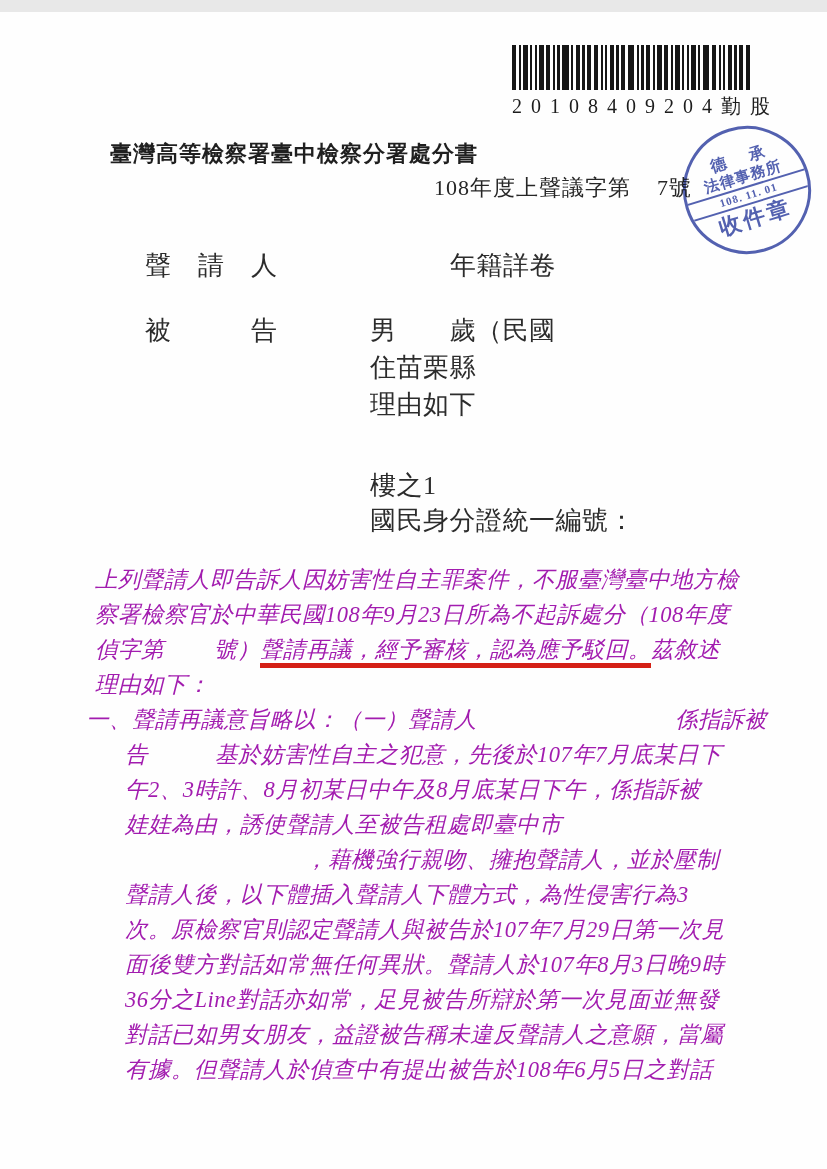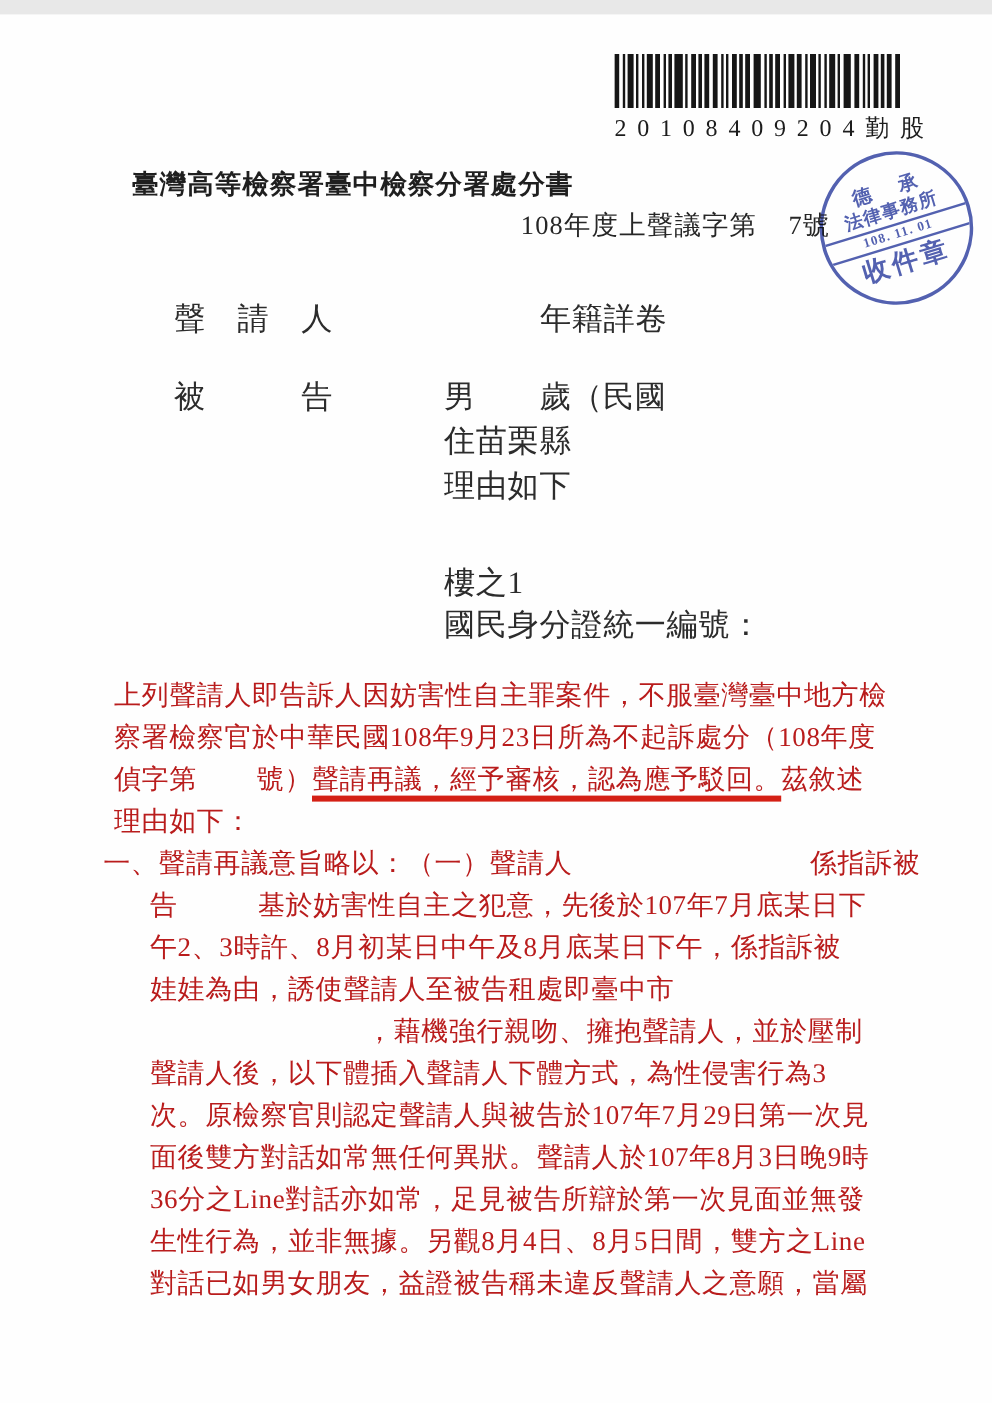--- a/index.html
+++ b/index.html
@@ -49,21 +49,21 @@
   .stamp .firm2{font-size:15px;font-weight:bold;line-height:18px;letter-spacing:1px;white-space:nowrap;}
   .stamp .chord{width:140%;border-top:2px solid #3b4ba6;margin:1px 0;}
   .stamp .date{font-size:11px;font-weight:bold;line-height:13px;letter-spacing:1px;white-space:nowrap;}
   .stamp .bottom{font-size:22px;font-weight:bold;letter-spacing:3px;line-height:26px;white-space:nowrap;}
 
   
   .prow{position:absolute;font-size:26px;letter-spacing:.5px;white-space:nowrap;color:#2c2c2c;}
 
   
   .body-text{position:absolute;left:95px;top:550px;width:672px;}
-  .bl{height:35px;line-height:35px;font-size:22.5px;letter-spacing:.5px;white-space:nowrap;color:#b91c1c;position:relative;}
+  .bl{height:35px;line-height:35px;font-size:22.5px;letter-spacing:.5px;white-space:nowrap;color:#a21caf;position:relative;font-style:italic;}
   .bl.first-item{margin-left:-9px;}
   .bl.indent{padding-left:30px;}
   .bl.deep-indent{padding-left:210px;}
   .gap50{display:inline-block;width:50px;}
   .u-red{border-bottom:5px solid #d42015;padding-bottom:1px;}
   .right-end{position:absolute;right:0;top:0;}
   .l6-rest{position:absolute;left:120px;top:0;}
 </style>
 </head>
 <body>
@@ -148,17 +148,17 @@
     <div class="bl">理由如下：</div>
     <div class="bl first-item"><span>一、聲請再議意旨略以：（一）聲請人</span><span class="right-end">係指訴被</span></div>
     <div class="bl indent"><span>告</span><span class="l6-rest">基於妨害性自主之犯意，先後於107年7月底某日下</span></div>
     <div class="bl indent">午2、3時許、8月初某日中午及8月底某日下午，係指訴被</div>
     <div class="bl indent">娃娃為由，誘使聲請人至被告租處即臺中市</div>
     <div class="bl deep-indent">，藉機強行親吻、擁抱聲請人，並於壓制</div>
     <div class="bl indent">聲請人後，以下體插入聲請人下體方式，為性侵害行為3</div>
     <div class="bl indent">次。原檢察官則認定聲請人與被告於107年7月29日第一次見</div>
     <div class="bl indent">面後雙方對話如常無任何異狀。聲請人於107年8月3日晚9時</div>
     <div class="bl indent">36分之Line對話亦如常，足見被告所辯於第一次見面並無發</div>
-    <div class="bl indent">生性行為，並非無據。另觀8月4日、8月5日間，雙方之Line</div>
     <div class="bl indent">對話已如男女朋友，益證被告稱未違反聲請人之意願，當屬</div>
+    <div class="bl indent">有據。但聲請人於偵查中有提出被告於108年6月5日之對話</div>
   </div>
 
 </div>
 
 </body></html>

